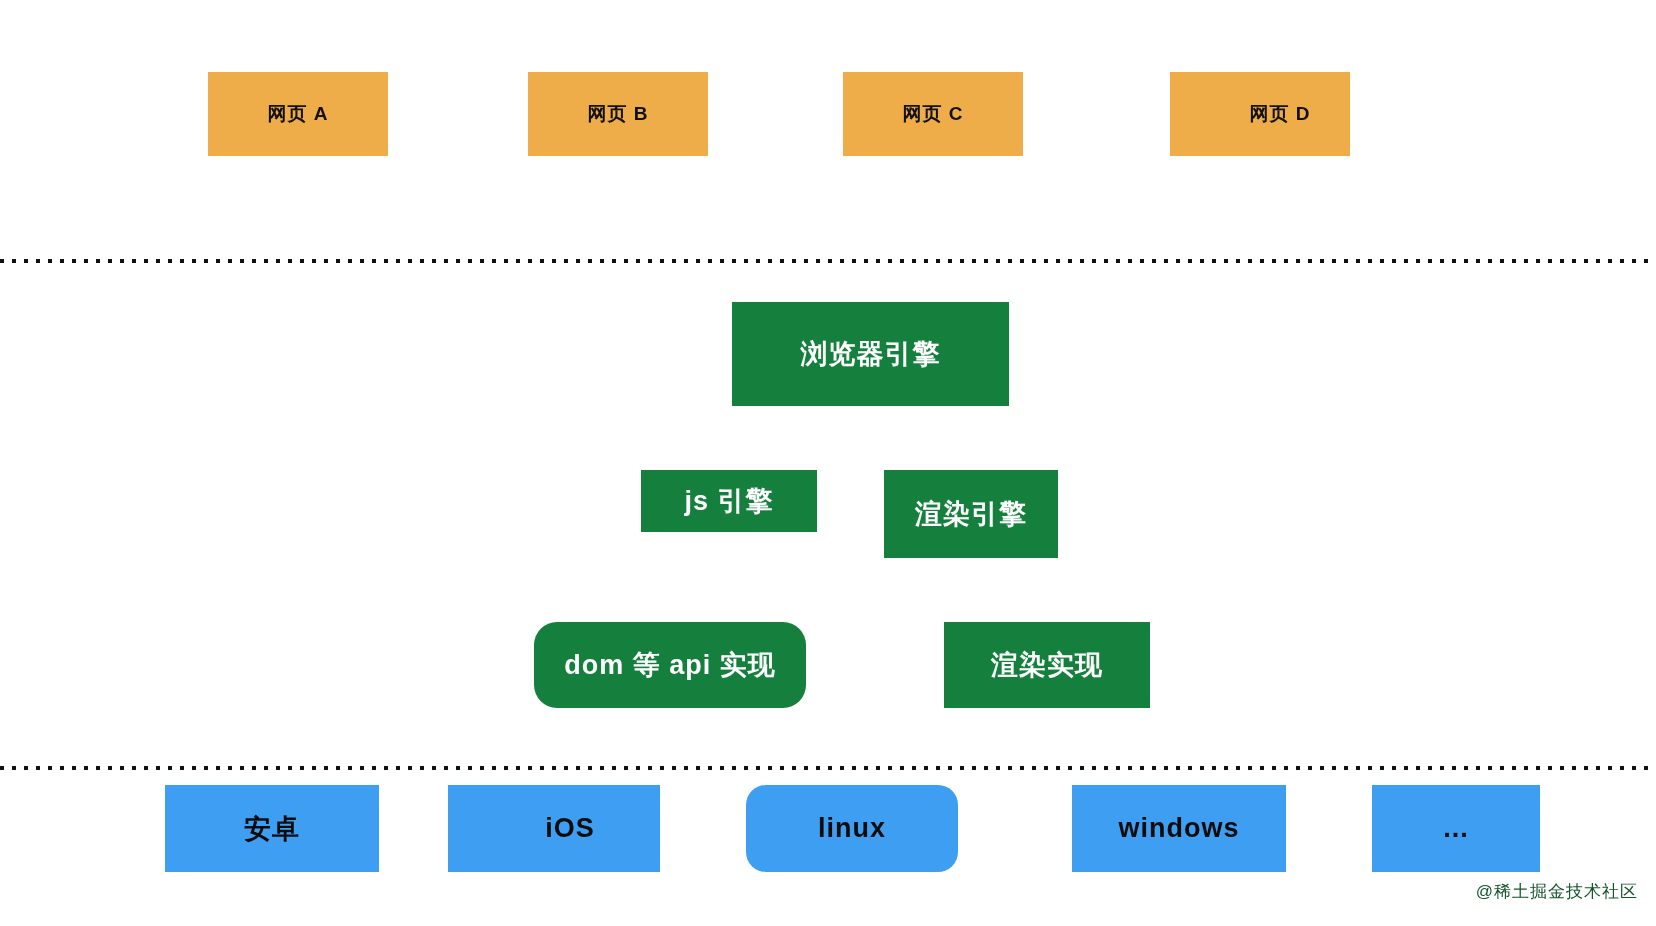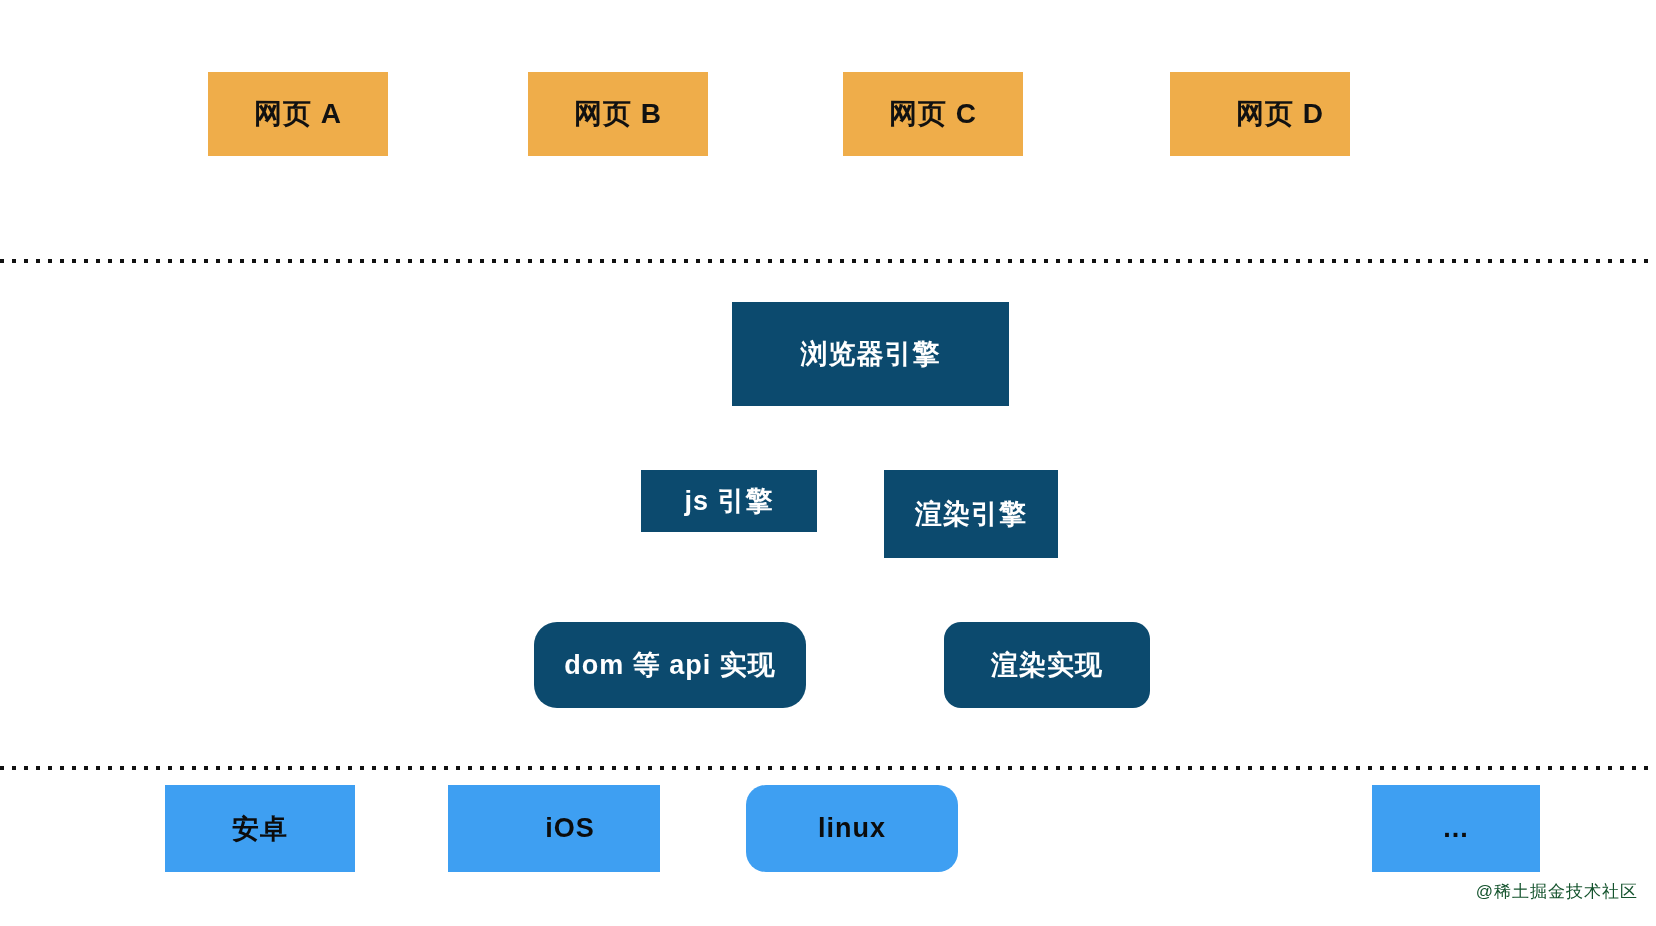--- a/index.html
+++ b/index.html
@@ -21,27 +21,27 @@
     align-items: center;
     justify-content: center;
     font-weight: bold;
     text-align: center;
     letter-spacing: 1px;
     box-sizing: border-box;
   }
   .webpage-box {
     background: #efad4a;
     color: #111111;
-    font-size: 28px;
+    font-size: 19px;
     top: 72px;
     width: 180px;
     height: 84px;
   }
   .engine-box {
-    background: #0c4a6e;
+    background: #15803d;
     color: #ffffff;
     font-size: 27px;
   }
   .platform-box {
     background: #3e9ff2;
     color: #0c0c0c;
     font-size: 27px;
     top: 785px;
     height: 87px;
   }
@@ -55,22 +55,22 @@
   #webpage-a { left: 208px; }
   #webpage-b { left: 528px; }
   #webpage-c { left: 843px; }
   #webpage-d { left: 1170px; padding-left: 40px; }
   #sep-top    { top: 259px; }
   #sep-bottom { top: 766px; }
   #browser-engine { left: 732px; top: 302px; width: 277px; height: 104px; }
   #js-engine      { left: 641px; top: 470px; width: 176px; height: 62px; }
   #render-engine  { left: 884px; top: 470px; width: 174px; height: 88px; }
   #dom-api-impl   { left: 534px; top: 622px; width: 272px; height: 86px; border-radius: 23px; }
-  #render-impl    { left: 944px; top: 622px; width: 206px; height: 86px; border-radius: 17px; }
-  #platform-android { left: 165px;  width: 190px; }
+  #render-impl    { left: 944px; top: 622px; width: 206px; height: 86px; }
+  #platform-android { left: 165px;  width: 214px; }
   #platform-ios     { left: 448px;  width: 212px; padding-left: 32px; }
   #platform-linux   { left: 746px;  width: 212px; border-radius: 20px; }
   #platform-windows { left: 1072px; width: 214px; }
   #platform-more    { left: 1372px; width: 168px; }
   .watermark {
     position: absolute;
     top: 880px;
     right: 18px;
     font-size: 17px;
     font-weight: normal;
@@ -94,17 +94,18 @@
   <div class="box engine-box" id="js-engine">js 引擎</div>
   <div class="box engine-box" id="render-engine">渲染引擎</div>
   <div class="box engine-box" id="dom-api-impl">dom 等 api 实现</div>
   <div class="box engine-box" id="render-impl">渲染实现</div>
 
   <div class="dotted-sep" id="sep-bottom"></div>
 
   <div class="box platform-box" id="platform-android">安卓</div>
   <div class="box platform-box" id="platform-ios">iOS</div>
   <div class="box platform-box" id="platform-linux">linux</div>
+  <div class="box platform-box" id="platform-windows">windows</div>
   <div class="box platform-box" id="platform-more">...</div>
 
   <div class="watermark">@稀土掘金技术社区</div>
 
 </div>
 
 </body></html>

